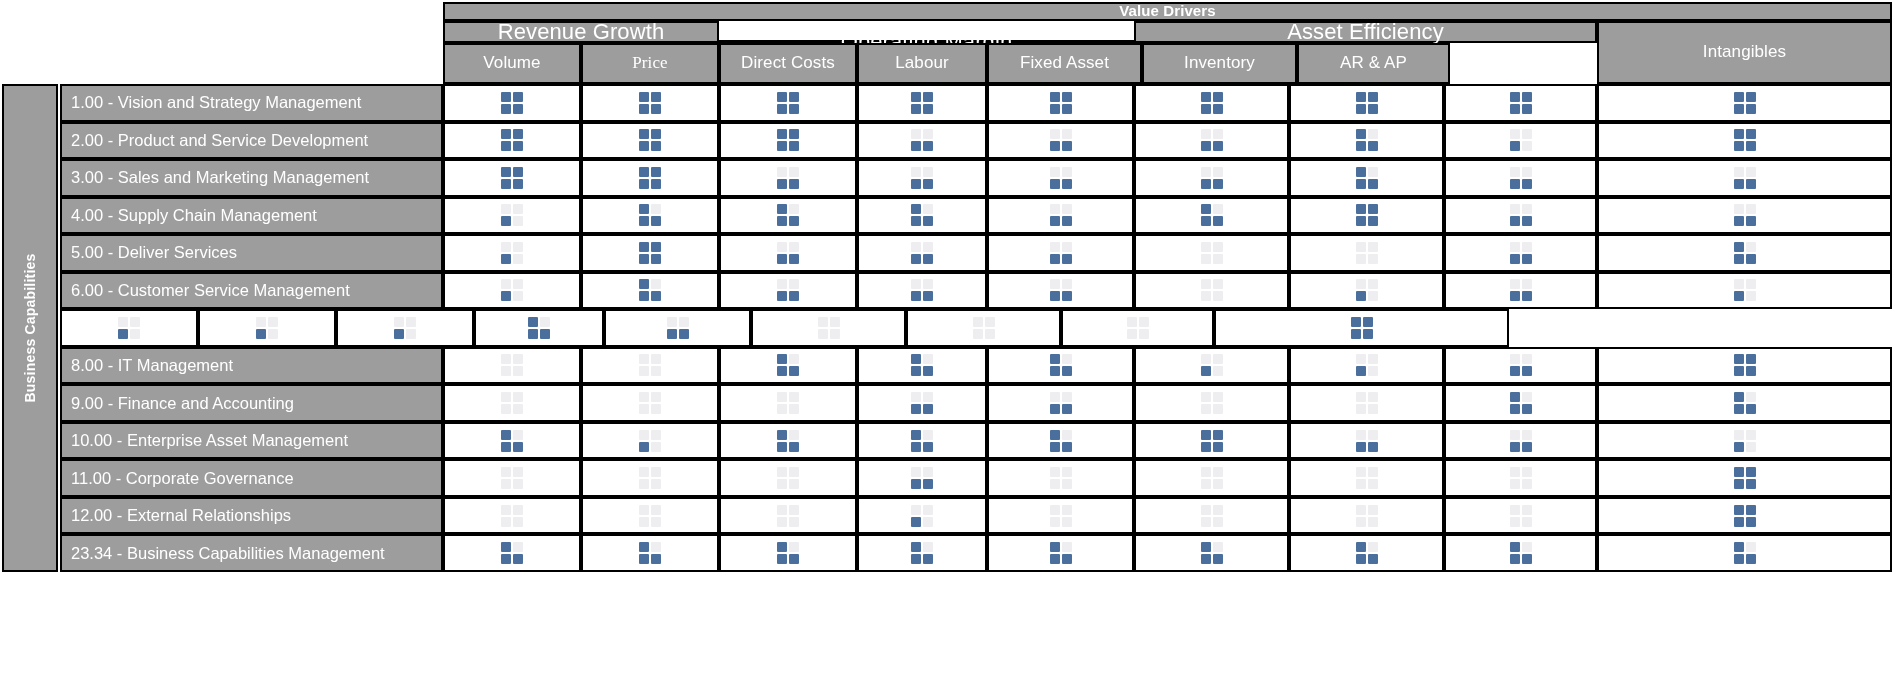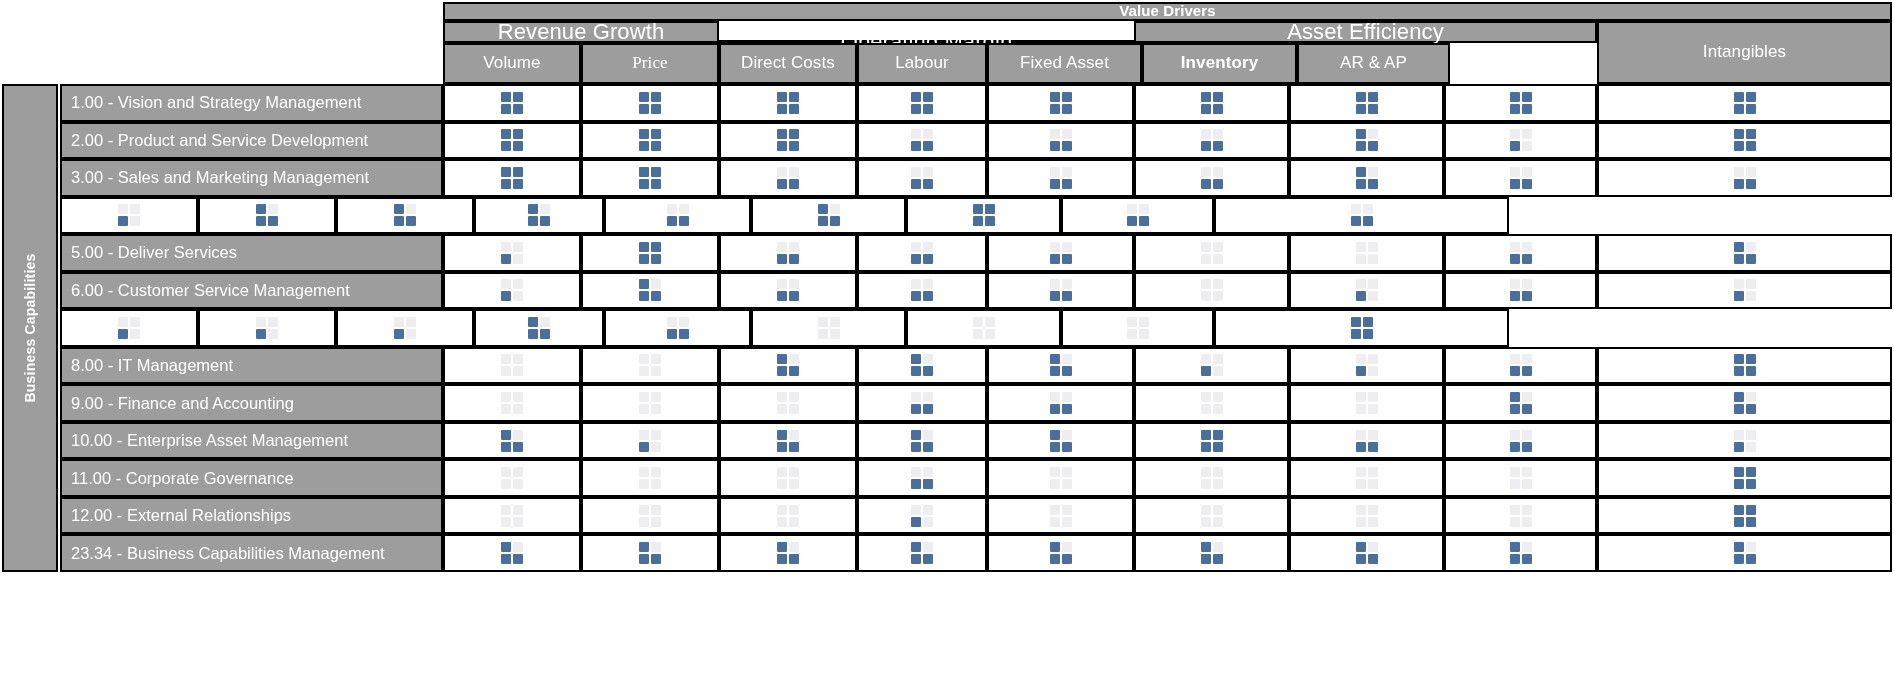--- a/index.html
+++ b/index.html
@@ -43,21 +43,21 @@
   .g-opm{width:415px;margin-top:19px;}
   .g-ass{width:463px;}
   .g-int{width:295px;}
 
   .c-volume{width:138px;}
   .c-price{width:138px;font-family:Liberation Serif, serif;}
   .c-direct{width:138px;}
   .c-labour{width:130px;}
   .c-otherfixed{width:147px;}
   .c-fixedasset{width:155px;}
-  .c-inventory{width:155px;font-weight:bold;}
+  .c-inventory{width:155px;}
   .c-arap{width:153px;}
   .c-intang{width:295px;}
 
   
   #intang-span{
     position:absolute;right:0;top:19px;
     width:295px;height:63px;
   }
 
   
@@ -373,20 +373,21 @@
         <div class="cellwrap" style="width: 295px;">
           <div class="quad">
             <i class="off"></i>
             <i class="off"></i>
             <i class="on"></i>
             <i class="on"></i>
           </div>
         </div>
       </div>
       <div class="row">
+        <div class="rowlabel">4.00 - Supply Chain Management</div>
         <div class="cellwrap" style="width: 138px;">
           <div class="quad">
             <i class="off"></i>
             <i class="off"></i>
             <i class="on"></i>
             <i class="off"></i>
           </div>
         </div>
         <div class="cellwrap" style="width: 138px;">
           <div class="quad">

